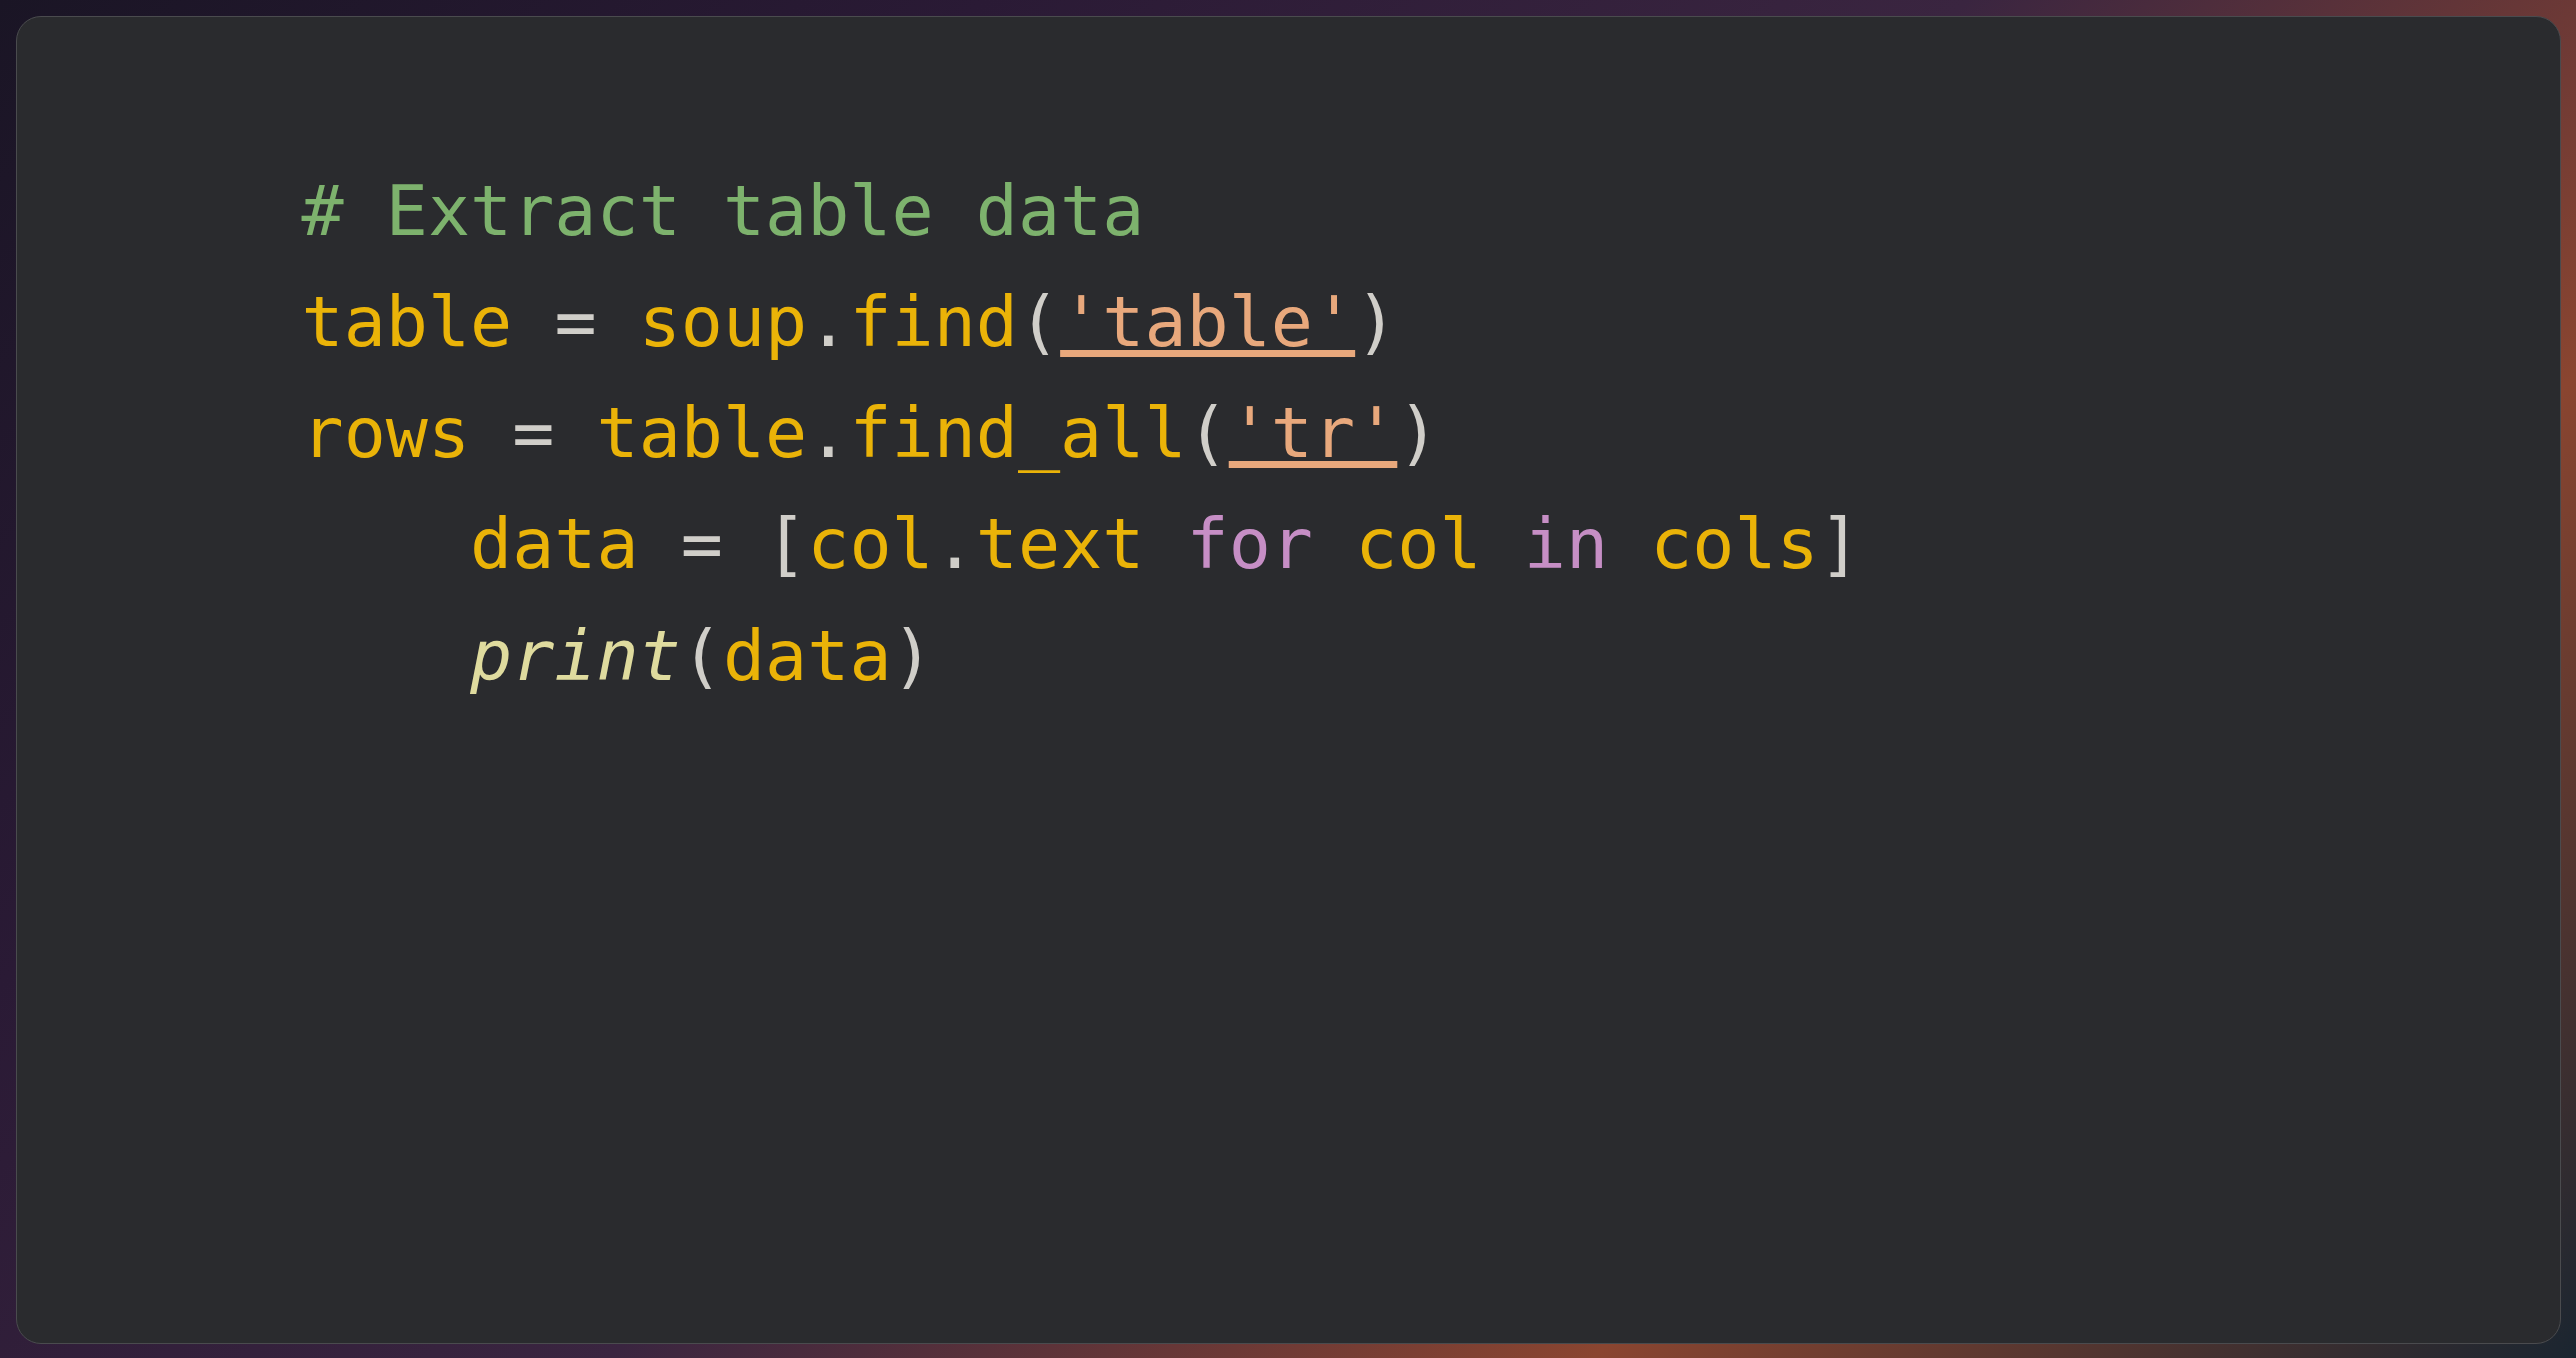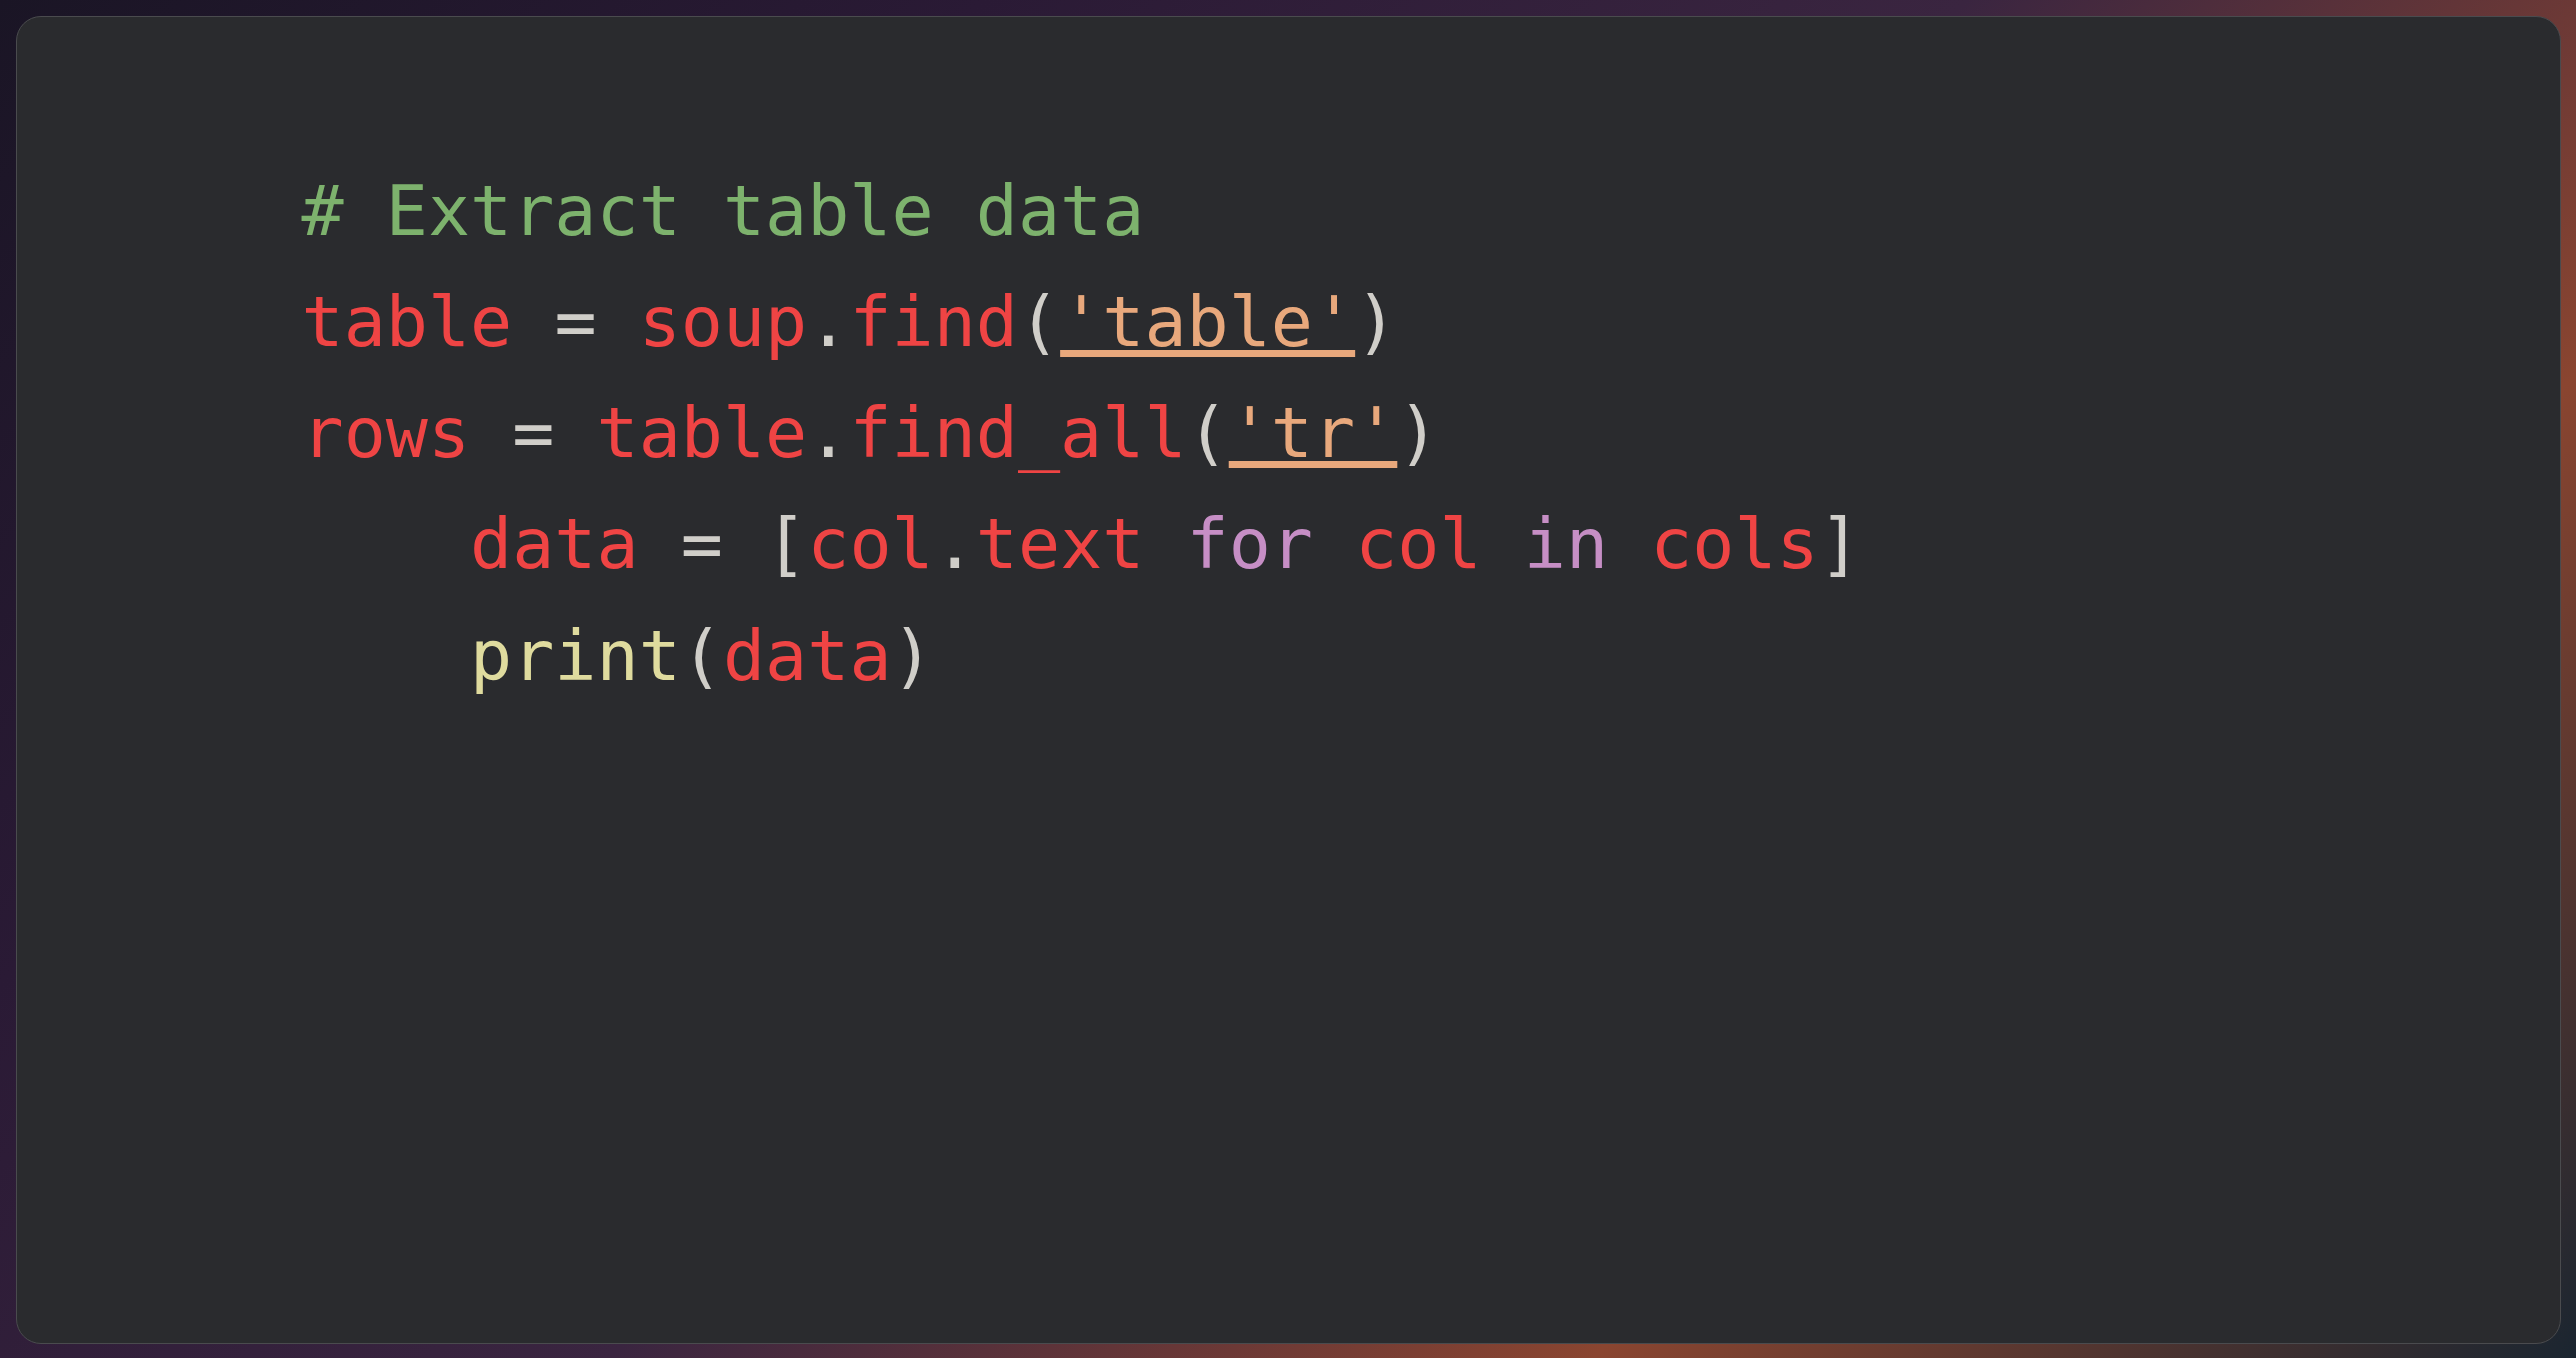--- a/index.html
+++ b/index.html
@@ -37,23 +37,24 @@
     }
     .keyword {
       color: #c68ec5;
     }
     .string {
       color: #e8a87c;
       text-decoration: underline;
     }
     .builtin {
       color: #dfdb9e;
+      font-style: italic;
     }
     .default {
-      color: #ef4444;
+      color: #eab308;
     }
     .punct {
       color: #d0cec9;
     }
   </style>
 </head>
 <body>
 
 <div class="code-container">
   <div class="code-line"><span class="comment"># Extract table data</span></div>

